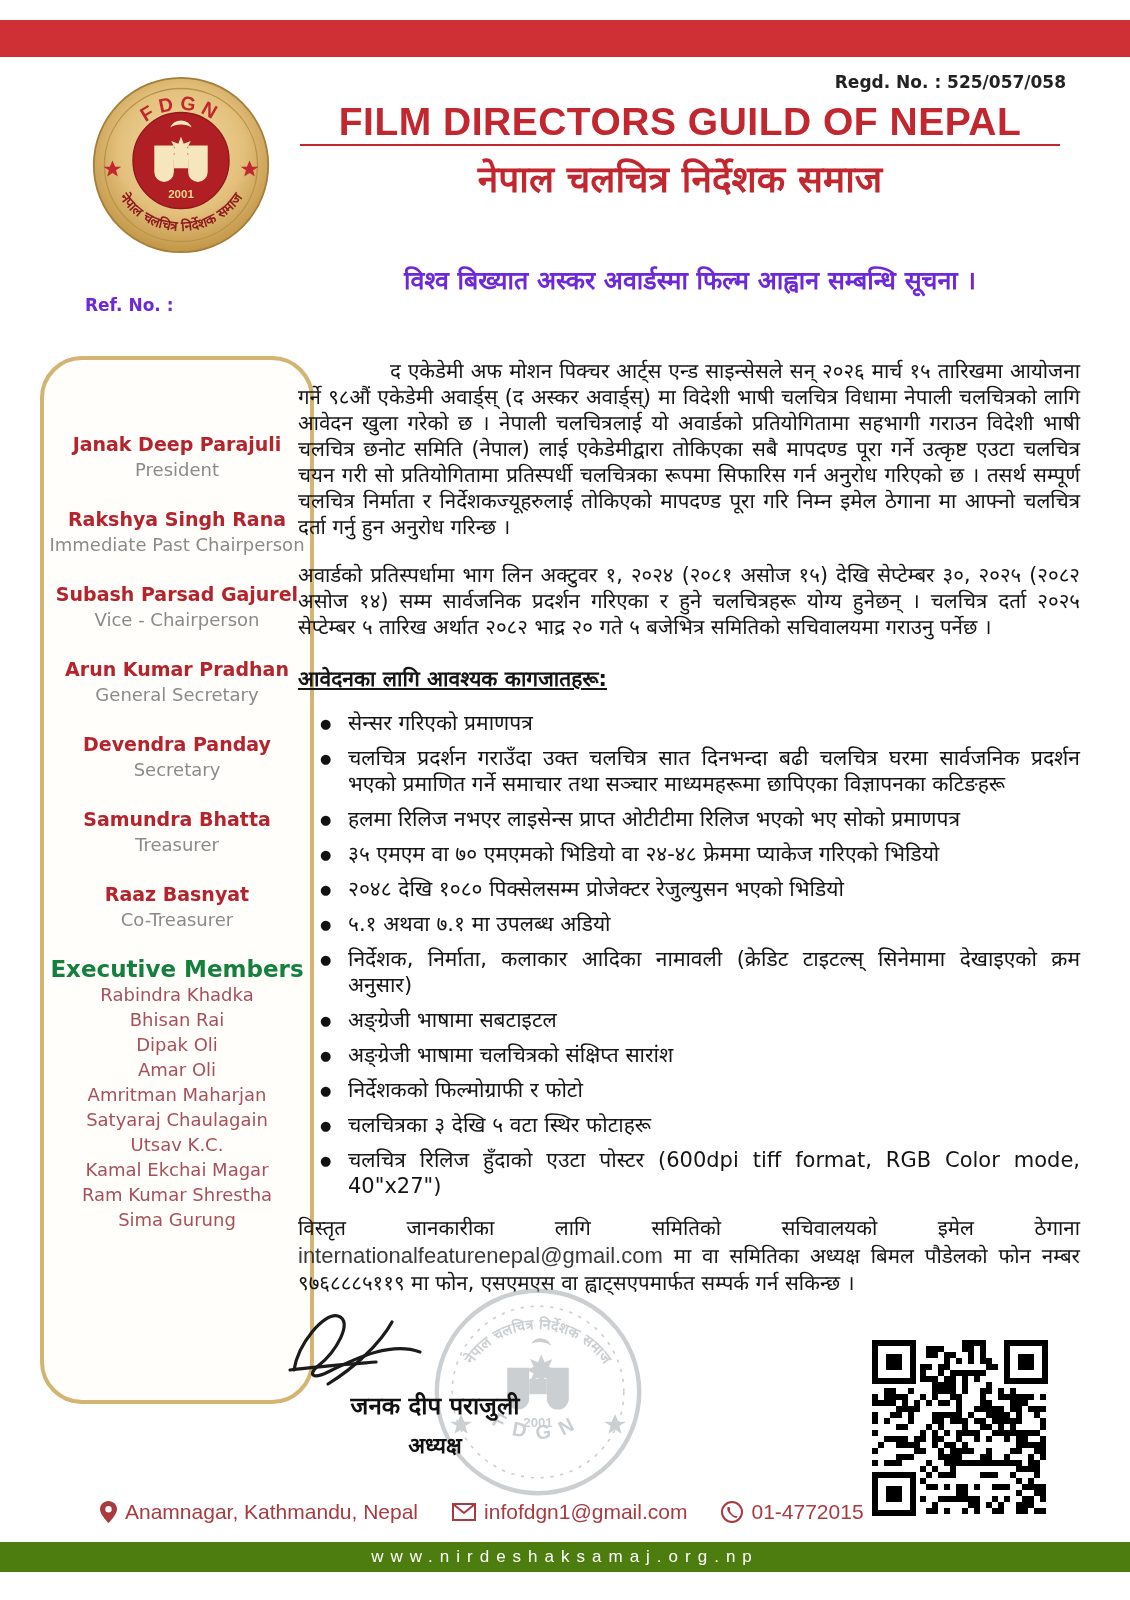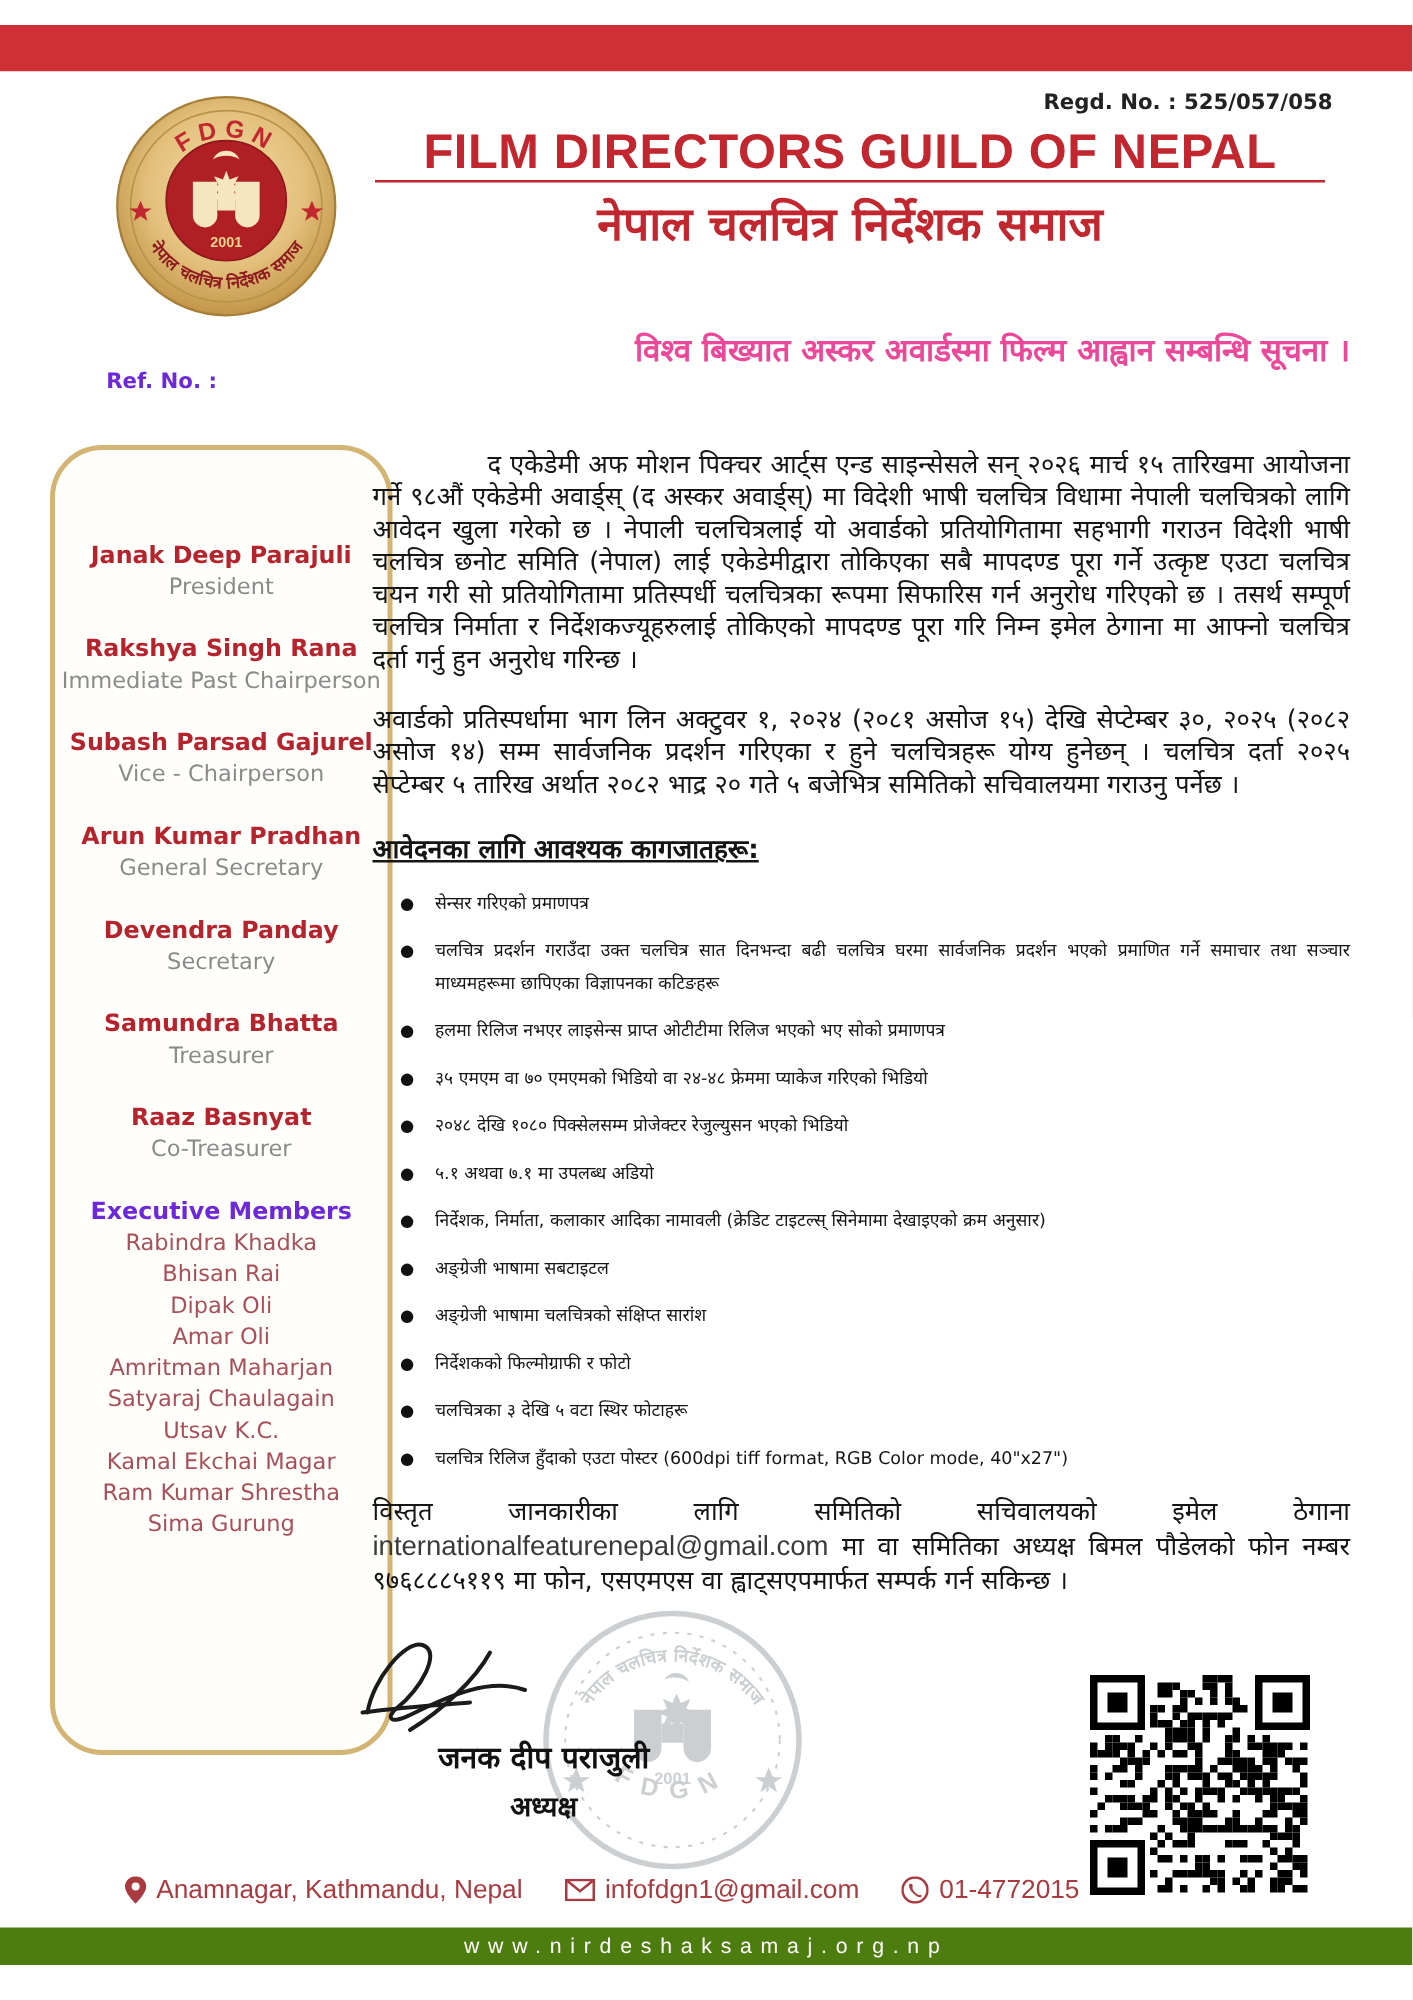--- a/index.html
+++ b/index.html
@@ -26,37 +26,37 @@
 
   
   .sidebar {
     position:absolute; left:40px; top:356px; width:274px; height:1048px;
     border:4px solid #d4b473; border-radius:42px; background:#fffefb;
     text-align:center; padding-top:72px;
   }
   .officer { margin-bottom:25px; }
   .officer-name { font-size:19px; font-weight:bold; color:#b5232d; line-height:25px; }
   .officer-title { font-size:18px; color:#8a8a8a; line-height:25px; }
-  .exec-heading { font-size:19px; font-weight:bold; color:#6d28d9; margin-top:4px; line-height:25px; }
+  .exec-heading { font-size:23px; font-weight:bold; color:#15803d; margin-top:4px; line-height:25px; }
   .exec-name { font-size:18px; color:#a8505a; line-height:25px; }
 
   
   .subject {
-    position:absolute; left:300px; top:262px; width:780px; text-align:right;
-    font-size:25px; font-weight:bold; color:#ec4899;
+    position:absolute; left:300px; top:262px; width:780px; text-align:center;
+    font-size:25px; font-weight:bold; color:#6d28d9;
   }
   .main { position:absolute; left:298px; top:358px; width:782px; color:#151515; }
   .para { font-size:20.5px; line-height:26px; text-align:justify; }
   .para1 { text-indent:92px; }
   .para2 { margin-top:22px; }
   .docs-heading { margin-top:24px; font-size:21px; font-weight:bold; text-decoration:underline; }
   ul.docs { list-style:none; margin-top:18px; }
   ul.docs li {
-    position:relative; padding-left:50px; font-size:14px; line-height:26px;
-    margin-bottom:9px; text-align:justify;margin-top:12px;
+    position:relative; padding-left:50px; font-size:21px; line-height:26px;
+    margin-bottom:9px; text-align:justify;
   }
   ul.docs li::before {
     content:"●"; position:absolute; left:22px; top:1px; font-size:13px; color:#111;
   }
   .closing { margin-top:16px; font-size:20.5px; line-height:27px; text-align:justify; }
   .closing .email { font-family:"Liberation Sans",sans-serif; font-size:22px; color:#3a3a3a; }
 
   
   .watermark { position:absolute; left:428px; top:1282px; width:220px; height:220px; opacity:0.5; }
   .sig-block { position:absolute; left:300px; top:1296px; width:270px; text-align:center; }

